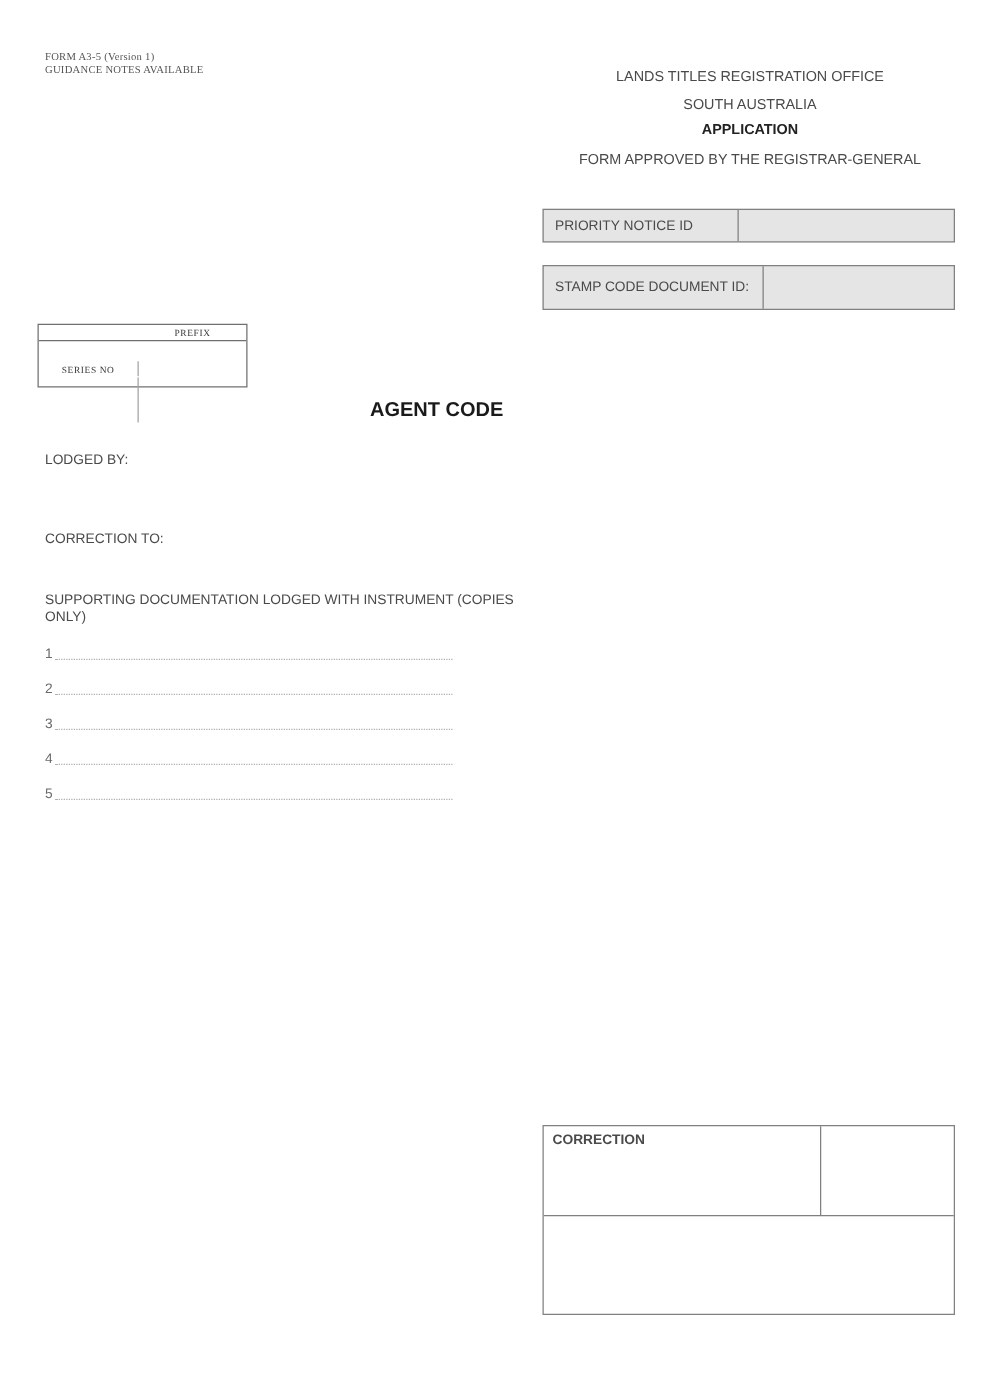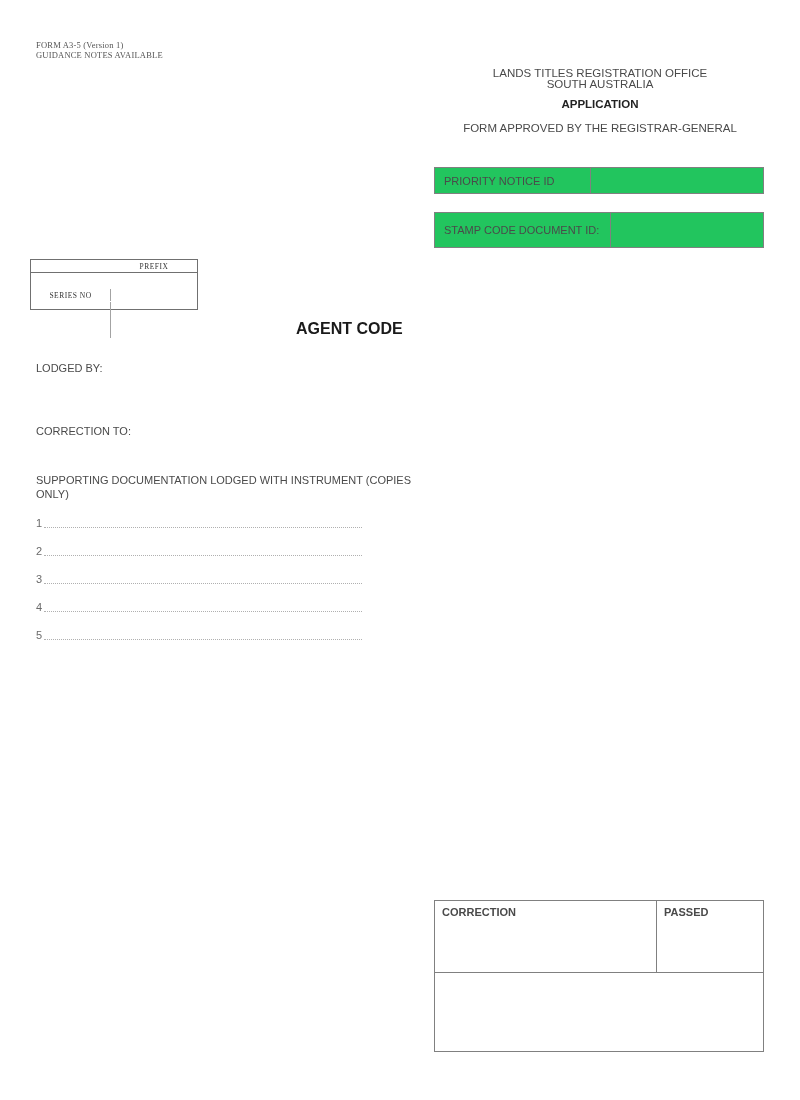--- a/index.html
+++ b/index.html
@@ -31,30 +31,30 @@
 
   
   .hdr {
     text-align: center;
     width: 340px;
     left: 430px;
     font-size: 11.5px;
     color: #4a4a4a;
     white-space: nowrap;
   }
-  #hdr-office { top: 67px; }
+  #hdr-office { top: 56px; }
   #hdr-state  { top: 78px; }
   #hdr-app    { top: 98px; font-weight: bold; color: #222; }
   #hdr-approved { top: 122px; }
 
   
   .box {
     border: 1px solid #808080;
     box-sizing: border-box;
-    background: #22c55e;
+    background: #e5e5e5;
   }
   .cell-label {
     font-size: 11px;
     color: #4a4a4a;
     white-space: nowrap;
   }
 
   
   #priority-box { left: 434px; top: 167px; width: 330px; height: 27px; }
   #priority-label-cell {
@@ -262,17 +262,14 @@
     <span class="num">5</span>
     <span class="dots"></span>
   </div>
 </div>
 
 <div class="abs" id="registration-block">
   <div class="abs" id="reg-top-row">
     <div class="abs" id="reg-correction-cell">
       <div class="cell-label">CORRECTION</div>
     </div>
-    <div class="abs" id="reg-passed-cell">
-      <div class="cell-label">PASSED</div>
-    </div>
   </div>
 </div>
 
 </body></html>

